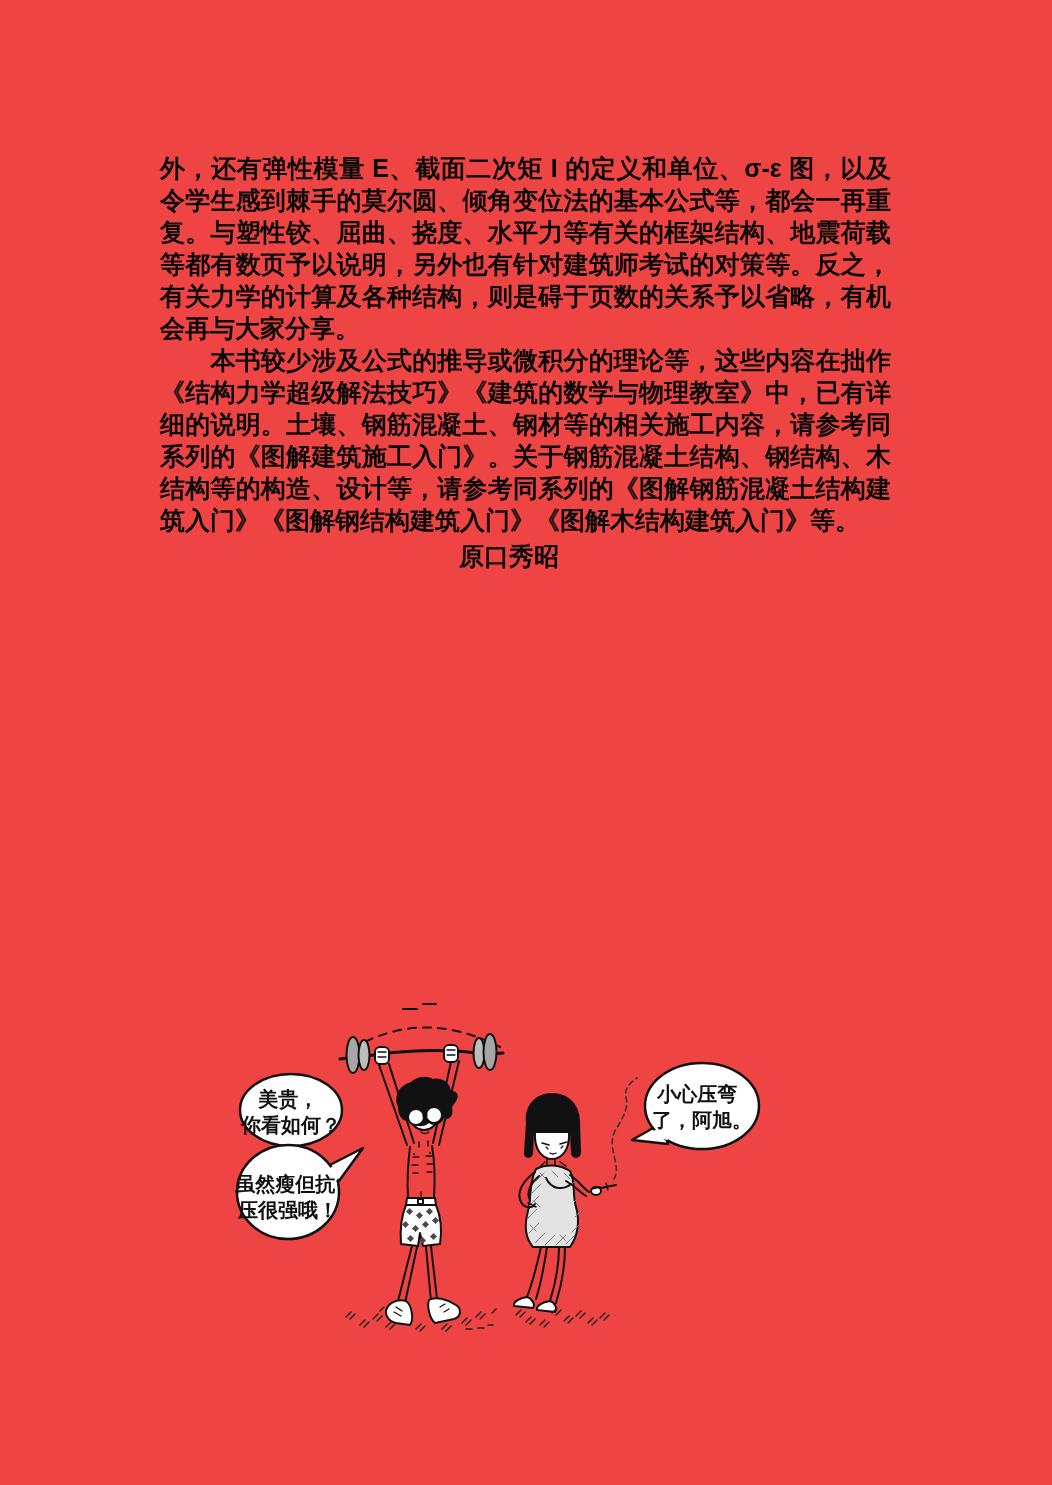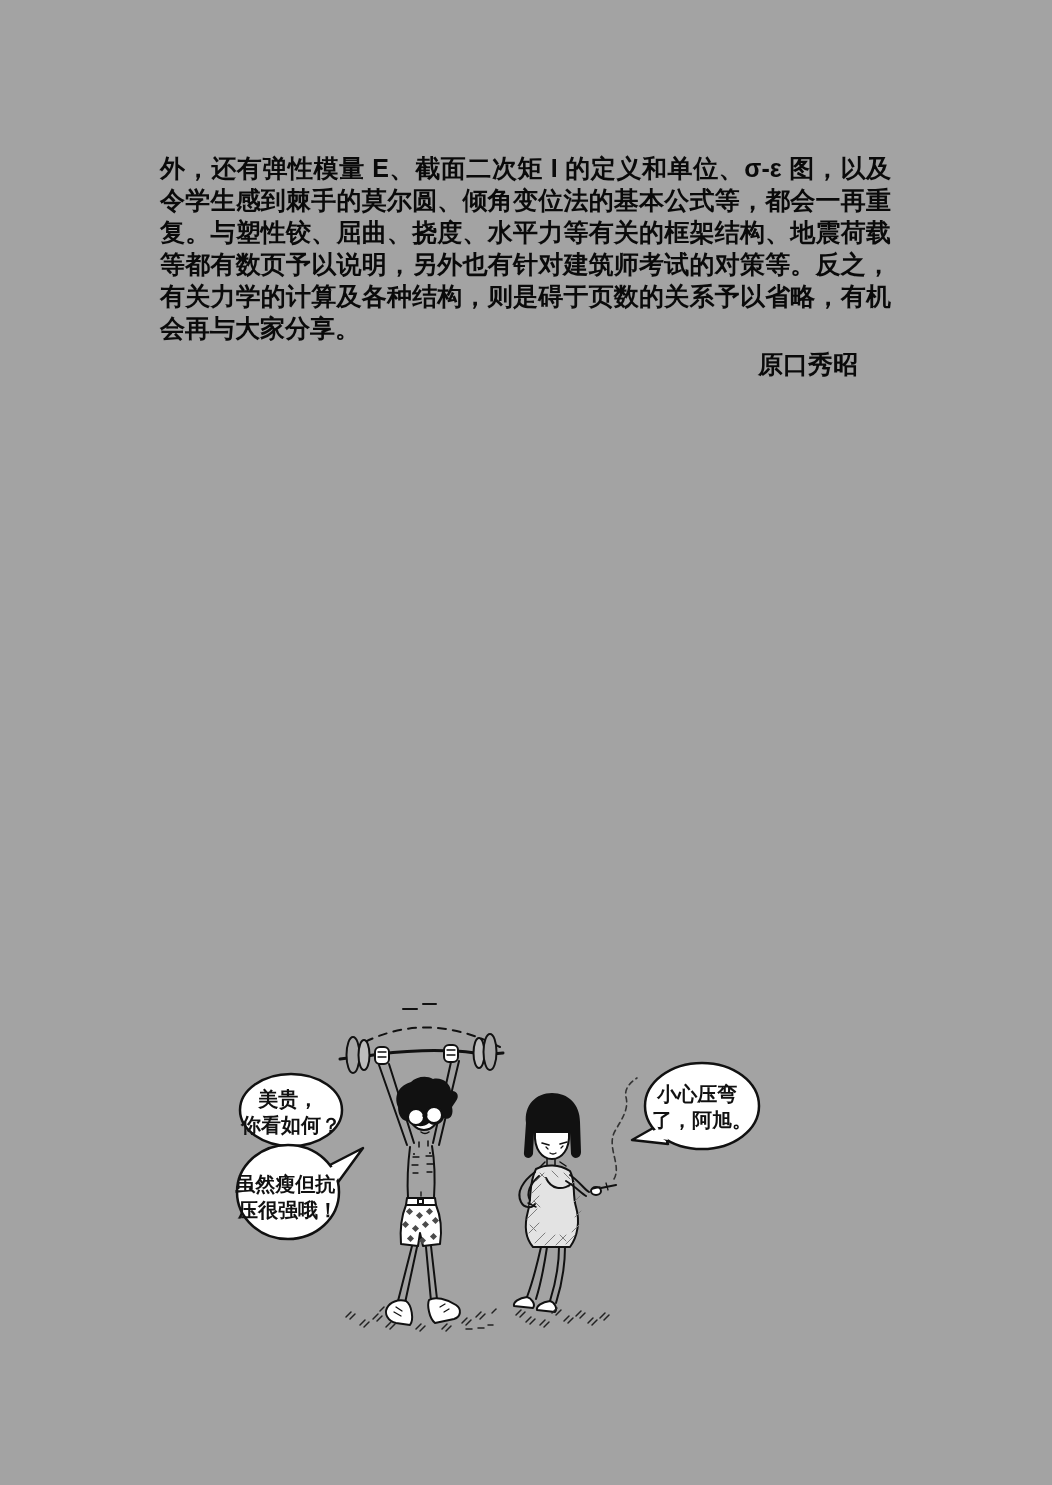--- a/index.html
+++ b/index.html
@@ -1,21 +1,21 @@
 <!DOCTYPE html>
 <html><head>
 <meta charset="utf-8">
 <style>
   html, body { margin: 0; padding: 0; background: #ffffff; }
   .page {
     position: relative;
     width: 1052px;
     height: 1485px;
     margin: 0 auto;
-    background: #a3a3a3;
+    background: #ef4444;
     overflow: hidden;
     font-family: "Liberation Sans", "DejaVu Sans", sans-serif;
     color: #111;
   }
   .text-block {
     position: absolute;
     left: 160px;
     top: 152px;
     width: 731px;
   }
@@ -28,21 +28,21 @@
     text-justify: inter-character;
     letter-spacing: 0;
     word-break: break-all;
     color: #0a0a0a;
   }
   .signature {
     margin-top: 4px;
     font-size: 25px;
     line-height: 32px;
     font-weight: 600;
-    text-align: right;
+    text-align: center;
     padding-right: 33px;
     color: #0a0a0a;
   }
   .illustration {
     position: absolute;
     left: 230px;
     top: 995px;
   }
   .bubble-text {
     font-family: "Liberation Sans", "DejaVu Sans", sans-serif;
@@ -51,20 +51,21 @@
     fill: #111;
   }
 </style>
 </head>
 <body>
 
 <div class="page">
 
   <div class="text-block">
     <p class="para">外，还有弹性模量 E、截面二次矩 I 的定义和单位、σ-ε 图，以及令学生感到棘手的莫尔圆、倾角变位法的基本公式等，都会一再重复。与塑性铰、屈曲、挠度、水平力等有关的框架结构、地震荷载等都有数页予以说明，另外也有针对建筑师考试的对策等。反之，有关力学的计算及各种结构，则是碍于页数的关系予以省略，有机会再与大家分享。</p>
+    <p class="para">　　本书较少涉及公式的推导或微积分的理论等，这些内容在拙作《结构力学超级解法技巧》《建筑的数学与物理教室》中，已有详细的说明。土壤、钢筋混凝土、钢材等的相关施工内容，请参考同系列的《图解建筑施工入门》。关于钢筋混凝土结构、钢结构、木结构等的构造、设计等，请参考同系列的《图解钢筋混凝土结构建筑入门》《图解钢结构建筑入门》《图解木结构建筑入门》等。</p>
     <div class="signature">原口秀昭</div>
   </div>
 
   <svg class="illustration" width="560" height="350" viewBox="0 0 560 350" xmlns="http://www.w3.org/2000/svg">
 
     <g stroke="#111" fill="none" stroke-width="2" stroke-linecap="round">
       <path d="M122,54 Q192,12 270,52" stroke-dasharray="8 7"></path>
       <path d="M173,14 h14 M193,9 h13"></path>
     </g>
 

